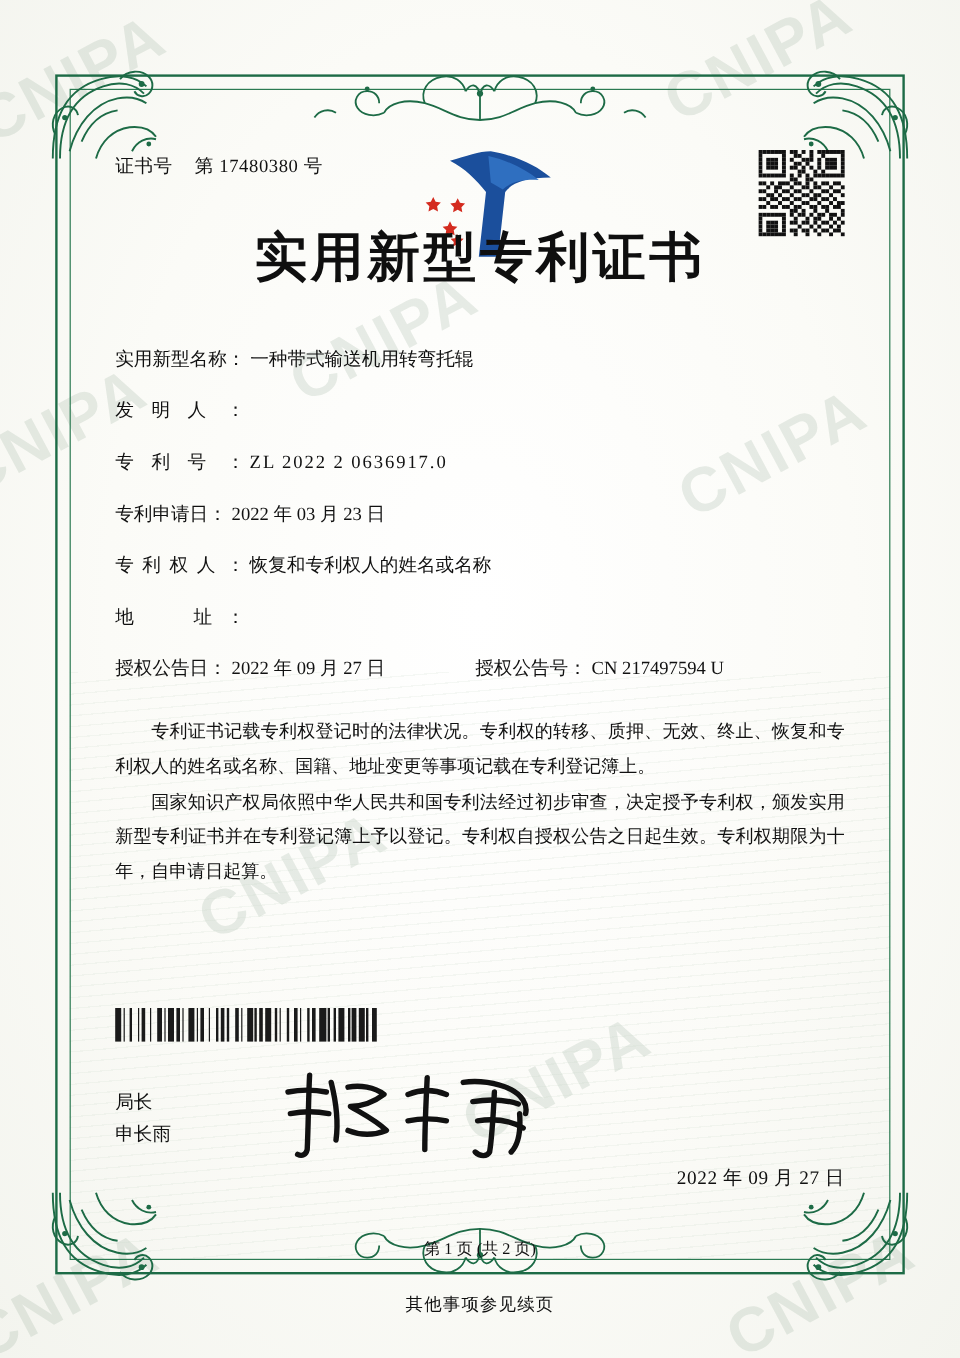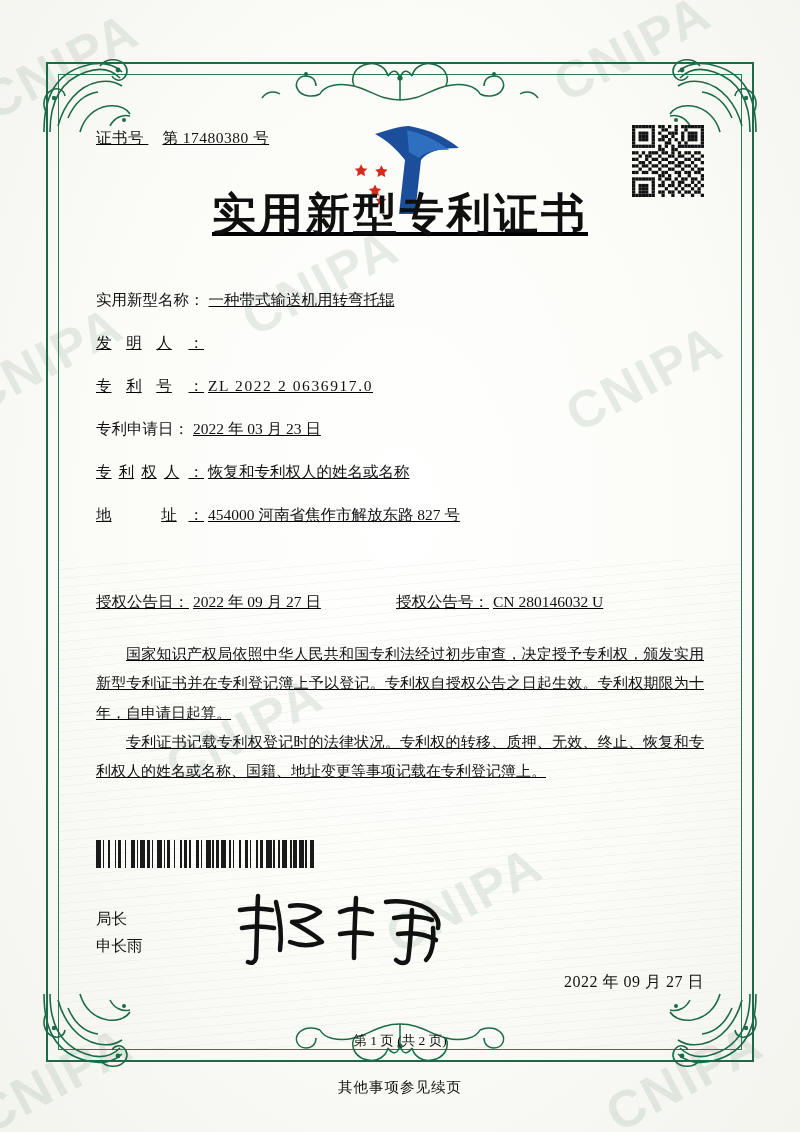--- a/index.html
+++ b/index.html
@@ -67,21 +67,20 @@
     transform: translateX(-50%) scaleY(-1);
     width: 300px; height: 54px;
   }
 
   
   .content {
     position: absolute;
     left: 96px;
     top: 104px;
     width: 608px;
-    text-decoration: underline;
   }
 
   .cert-no {
     font-size: 15.5px;
     color: #111;
     letter-spacing: 0.5px;
     margin-top: 24px;
   }
 
   .logo {
@@ -140,21 +139,21 @@
 
   .row.wide .lbl { flex: 0 0 112px; }
 
   .rowpair {
     display: flex;
     margin-bottom: 19px;
     font-size: 15.5px;
     line-height: 1.55;
   }
   .rowpair .seg1 { flex: 0 0 300px; display: flex; align-items: flex-end; }
-  .rowpair .seg2 { flex: 1; display: flex; margin-top: 44px; }
+  .rowpair .seg2 { flex: 1; display: flex; }
 
   .para {
     margin-top: 26px;
     font-size: 15px;
     line-height: 1.95;
     color: #111;
     text-align: justify;
   }
   .para p { margin: 0; text-indent: 2em; }
 
@@ -666,39 +665,38 @@
         <div class="val">恢复和专利权人的姓名或名称</div>
       </div>
 
       <div class="row wide">
         <div class="lbl">
           <span>地</span>
           <span style="width:30px;"></span>
           <span>址</span>
           <span class="colon">：</span>
         </div>
-        <div class="val">454000 河南省焦作市解放东路 827 号</div>
       </div>
 
       <div class="rowpair">
         <div class="seg1">
           <span>授权公告日：</span>
           <span style="margin-left:4px;">2022 年 09 月 27 日</span>
         </div>
         <div class="seg2">
           <span>授权公告号：</span>
-          <span style="margin-left:4px;">CN 280146032 U</span>
+          <span style="margin-left:4px;">CN 217497594 U</span>
         </div>
       </div>
 
     </div>
 
     <div class="para">
+      <p>专利证书记载专利权登记时的法律状况。专利权的转移、质押、无效、终止、恢复和专利权人的姓名或名称、国籍、地址变更等事项记载在专利登记簿上。</p>
       <p>国家知识产权局依照中华人民共和国专利法经过初步审查，决定授予专利权，颁发实用新型专利证书并在专利登记簿上予以登记。专利权自授权公告之日起生效。专利权期限为十年，自申请日起算。</p>
-      <p>专利证书记载专利权登记时的法律状况。专利权的转移、质押、无效、终止、恢复和专利权人的姓名或名称、国籍、地址变更等事项记载在专利登记簿上。</p>
     </div>
   </div>
 
   <div class="barcode" id="barcode">
       <i style="width: 2.30769%;"></i>
       <i style="width: 0.769231%; background: transparent;"></i>
       <i style="width: 0.769231%;"></i>
       <i style="width: 1.53846%; background: transparent;"></i>
       <i style="width: 0.769231%;"></i>
       <i style="width: 2.30769%; background: transparent;"></i>

